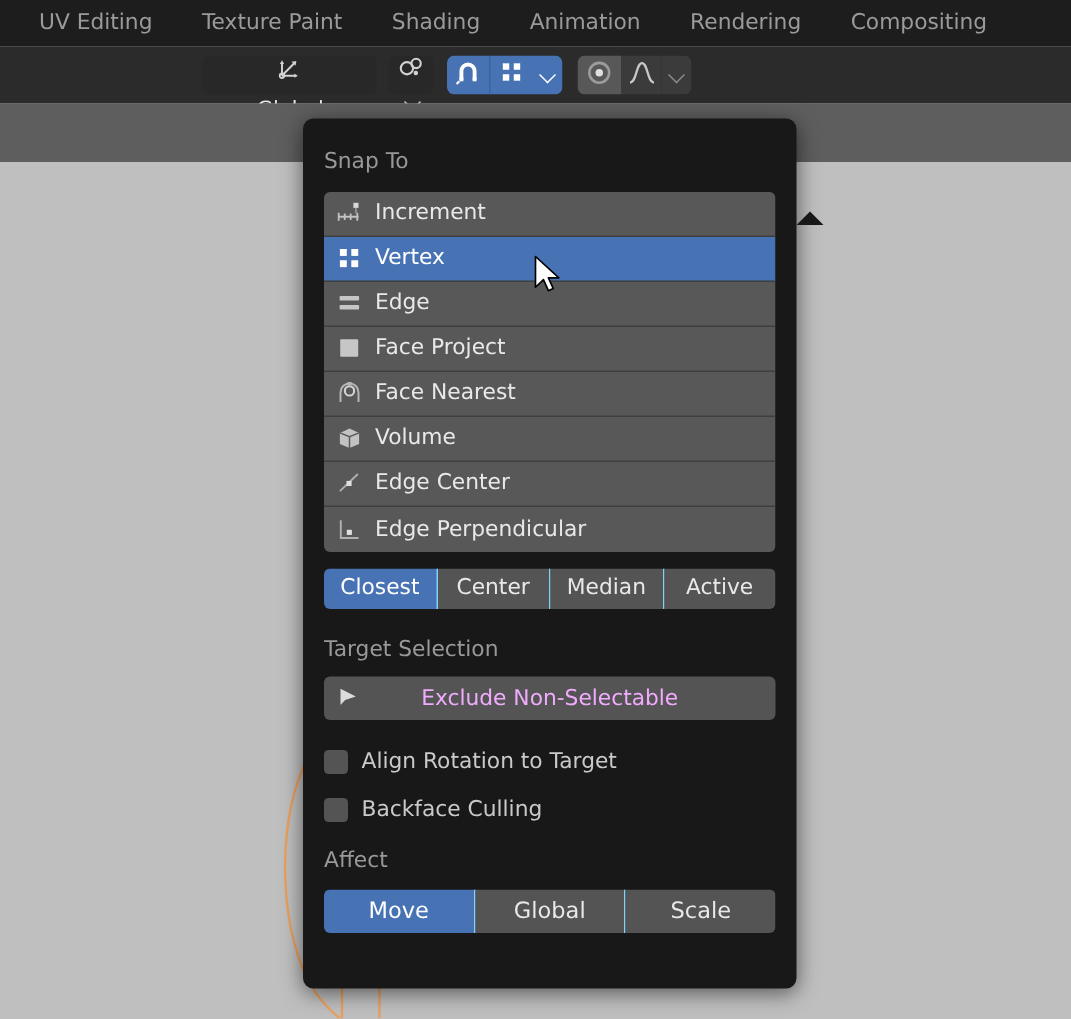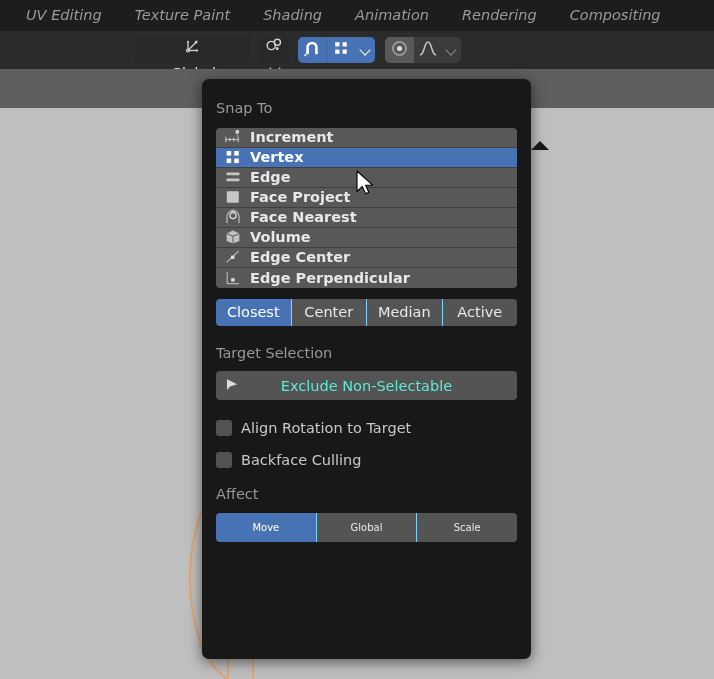--- a/index.html
+++ b/index.html
@@ -12,21 +12,21 @@
   #app { position: relative; width: 714px; height: 679px; }
 
   
   .topbar {
     position: absolute; left: 0; top: 0; width: 714px; height: 31px;
     background: #1d1d1d;
     display: flex; align-items: center;
   }
   .ws-tab {
     color: #9a9a9a; font-size: 14.5px; line-height: 1;
-    padding: 0 0; white-space: nowrap; font-style: italic;
+    padding: 0 0; white-space: nowrap;
   }
   .ws-tab:nth-child(1) { margin-left: 26px; }
   .ws-tab + .ws-tab { margin-left: 33px; }
 
   
   .header {
     position: absolute; left: 0; top: 31px; width: 714px; height: 38px;
     background: #2b2b2b;
     display: flex; align-items: center;
   }
@@ -107,24 +107,23 @@
     border-left: 9px solid transparent; border-right: 9px solid transparent;
     border-bottom: 9px solid #181818;
   }
   .sec-label {
     color: #989898; font-size: 14.5px; line-height: 1;
   }
 
   
   .snaplist { border-radius: 4px; overflow: hidden; }
   .snaprow {
-    height: 20px; display: flex; align-items: center;
+    height: 30px; display: flex; align-items: center;
     background: #585858; border-bottom: 1px solid #3f3f3f;
     padding-left: 0;
-    font-weight: bold;
   }
   .snaprow:last-child { border-bottom: none; }
   .snaprow.selected { background: #4772b3; }
   .snaprow .ico {
     width: 34px; height: 30px; display: flex; align-items: center; justify-content: center;
     flex: 0 0 auto;
   }
   .snaprow .txt { color: #e8e8e8; font-size: 14.5px; }
   .snaprow.selected .txt { color: #ffffff; }
 
@@ -141,34 +140,34 @@
   
   .wide-btn {
     height: 29px; border-radius: 4px; background: #545454;
     display: flex; align-items: center; position: relative;
   }
   .wide-btn .btn-ico {
     position: absolute; left: 8px; top: 0; height: 29px;
     display: flex; align-items: center;
   }
   .wide-btn .btn-txt {
-    flex: 1 1 auto; text-align: center; color: #5eead4; font-size: 14.5px;
+    flex: 1 1 auto; text-align: center; color: #f0abfc; font-size: 14.5px;
   }
 
   
   .chkrow { display: flex; align-items: center; height: 22px; gap: 9px; }
   .chkbox {
     width: 16px; height: 16px; border-radius: 3px; background: #545454;
     flex: 0 0 auto;
   }
   .chkrow .lbl { color: #c9c9c9; font-size: 14.5px; }
 
   
   .affect-seg { height: 29px; }
-  .affect-seg .opt { font-size: 10px; }
+  .affect-seg .opt { font-size: 15px; }
 
   
   .cursor { position: absolute; left: 356px; top: 170px; width: 22px; height: 30px; }
 </style>
 </head>
 <body>
 
 <div id="app">
 
   <div class="topbar">

